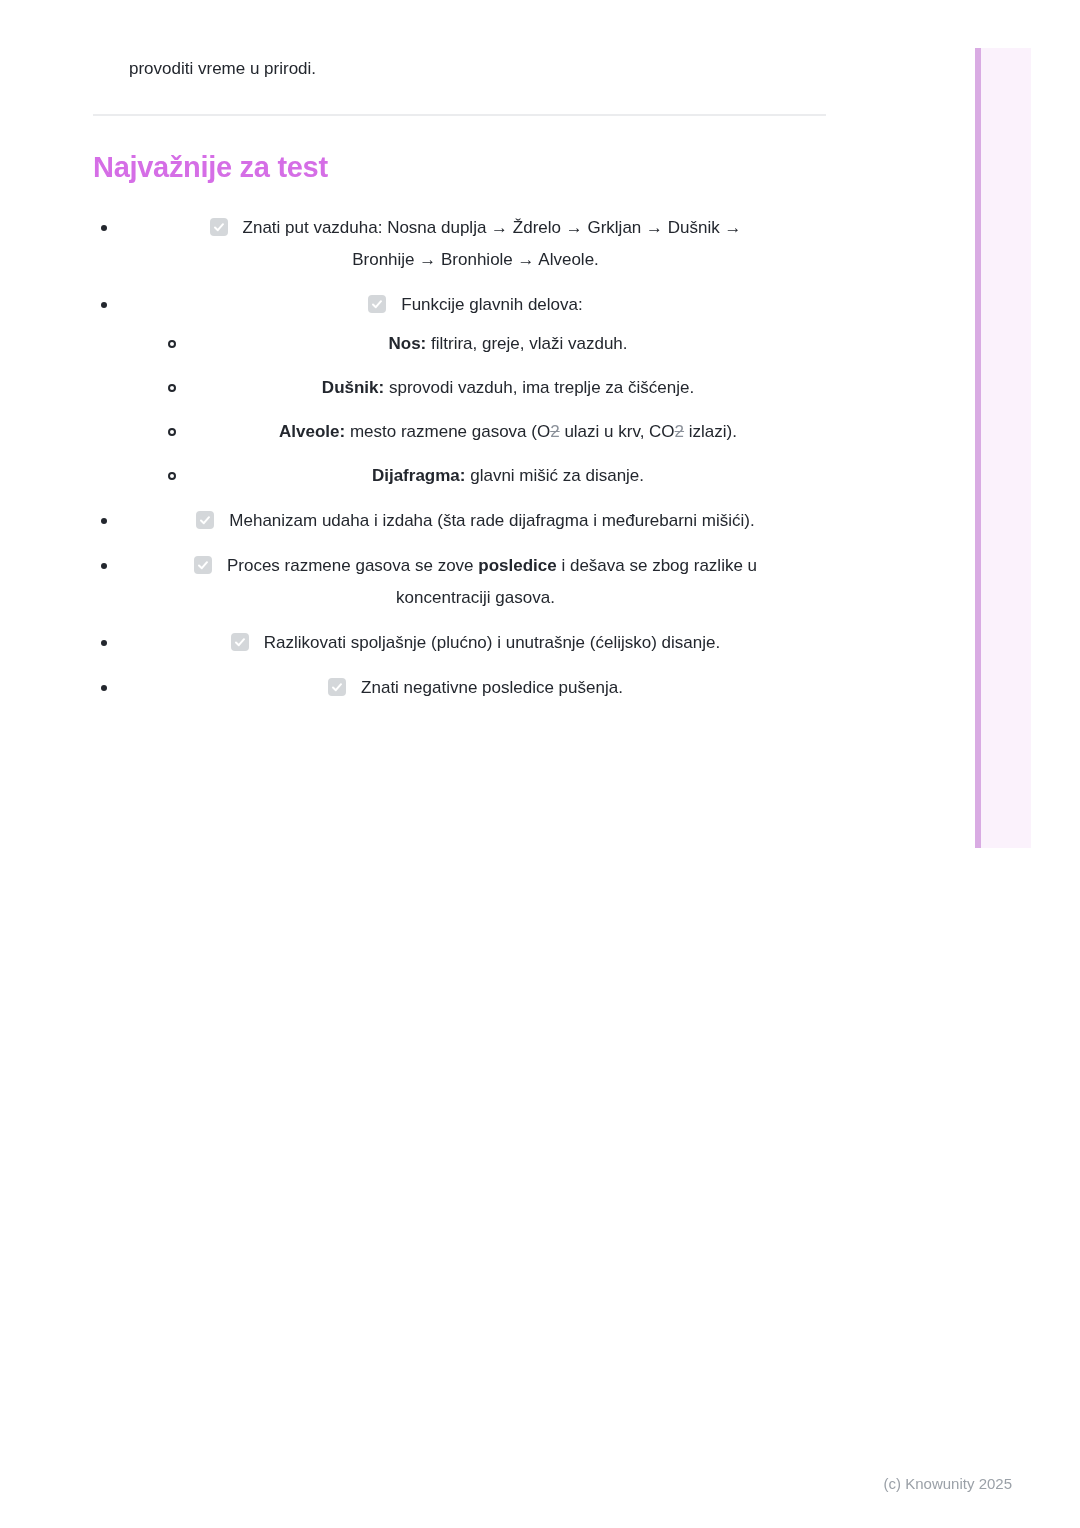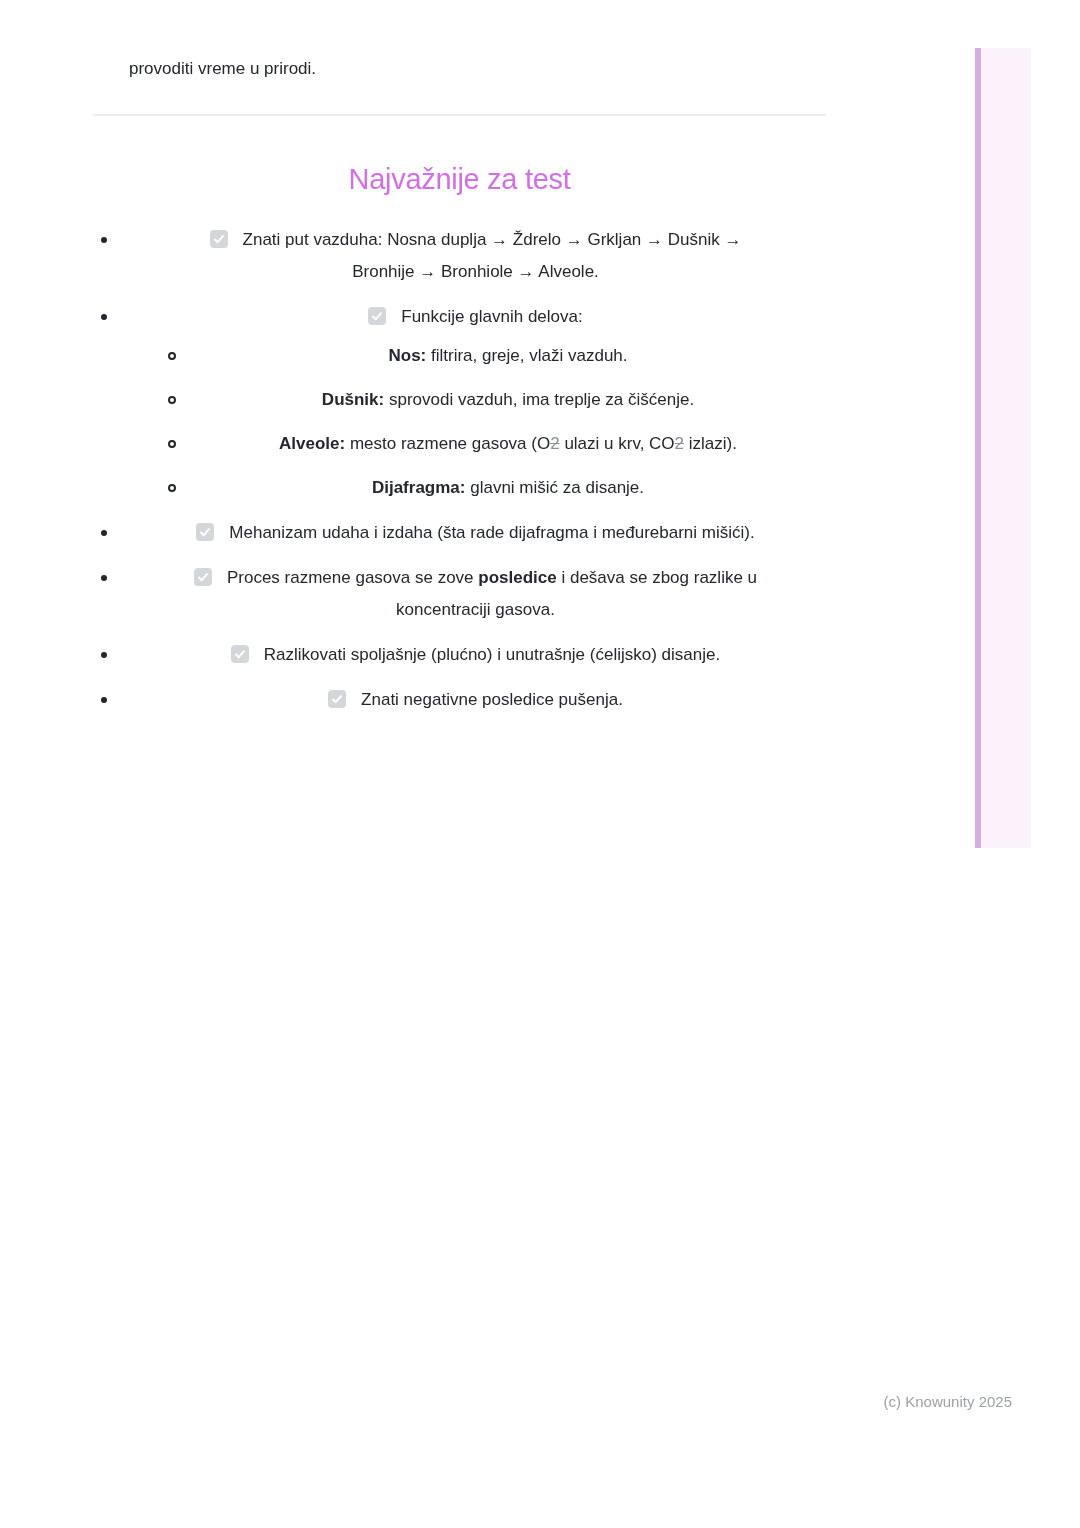--- a/index.html
+++ b/index.html
@@ -13,24 +13,23 @@
   .page { position: absolute; inset: 0; background: #ffffff; }
   .content { position: absolute; left: 93px; top: 0; width: 733px; }
 
   .intro {
     margin-top: 57px; margin-left: 36px;
     font-size: 17px; line-height: 24px; color: #23272e;
   }
   .divider { margin-top: 33px; border: none; border-top: 2px solid #ebecee; }
 
   .section-title {
-    margin-top: 46px;
-    font-size: 29px; line-height: 34px; font-weight: 400;
+    margin-top: 34px;
+    font-size: 29px; line-height: 34px; font-weight: 700;
     letter-spacing: -0.3px;
-    text-align: center;
   }
 
   .checklist { margin-top: 28px; text-align: center; }
   .check-item {
     position: relative; padding-left: 32px; margin-bottom: 13px;
     font-size: 17px; line-height: 32px;
   }
   .check-item > .bullet {
     position: absolute; left: 8px; top: 13px;
     width: 6px; height: 6px; border-radius: 50%; background: #23272e;
@@ -56,21 +55,21 @@
   .seg-b { font-weight: 700; }
   .seg-s { color: #8a9099; text-decoration: line-through; }
 
   .side-panel {
     position: absolute; left: 975px; top: 48px;
     width: 56px; height: 800px;
     border-left-style: solid; border-left-width: 6px;
   }
 
   .footer {
-    position: absolute; top: 1392px; right: 68px;
+    position: absolute; top: 1474px; right: 68px;
     font-size: 15px; line-height: 20px; color: #9ba1a8;
   }
 </style>
 </head>
 <body>
 
 <div class="page">
 
   <div class="content">
 

